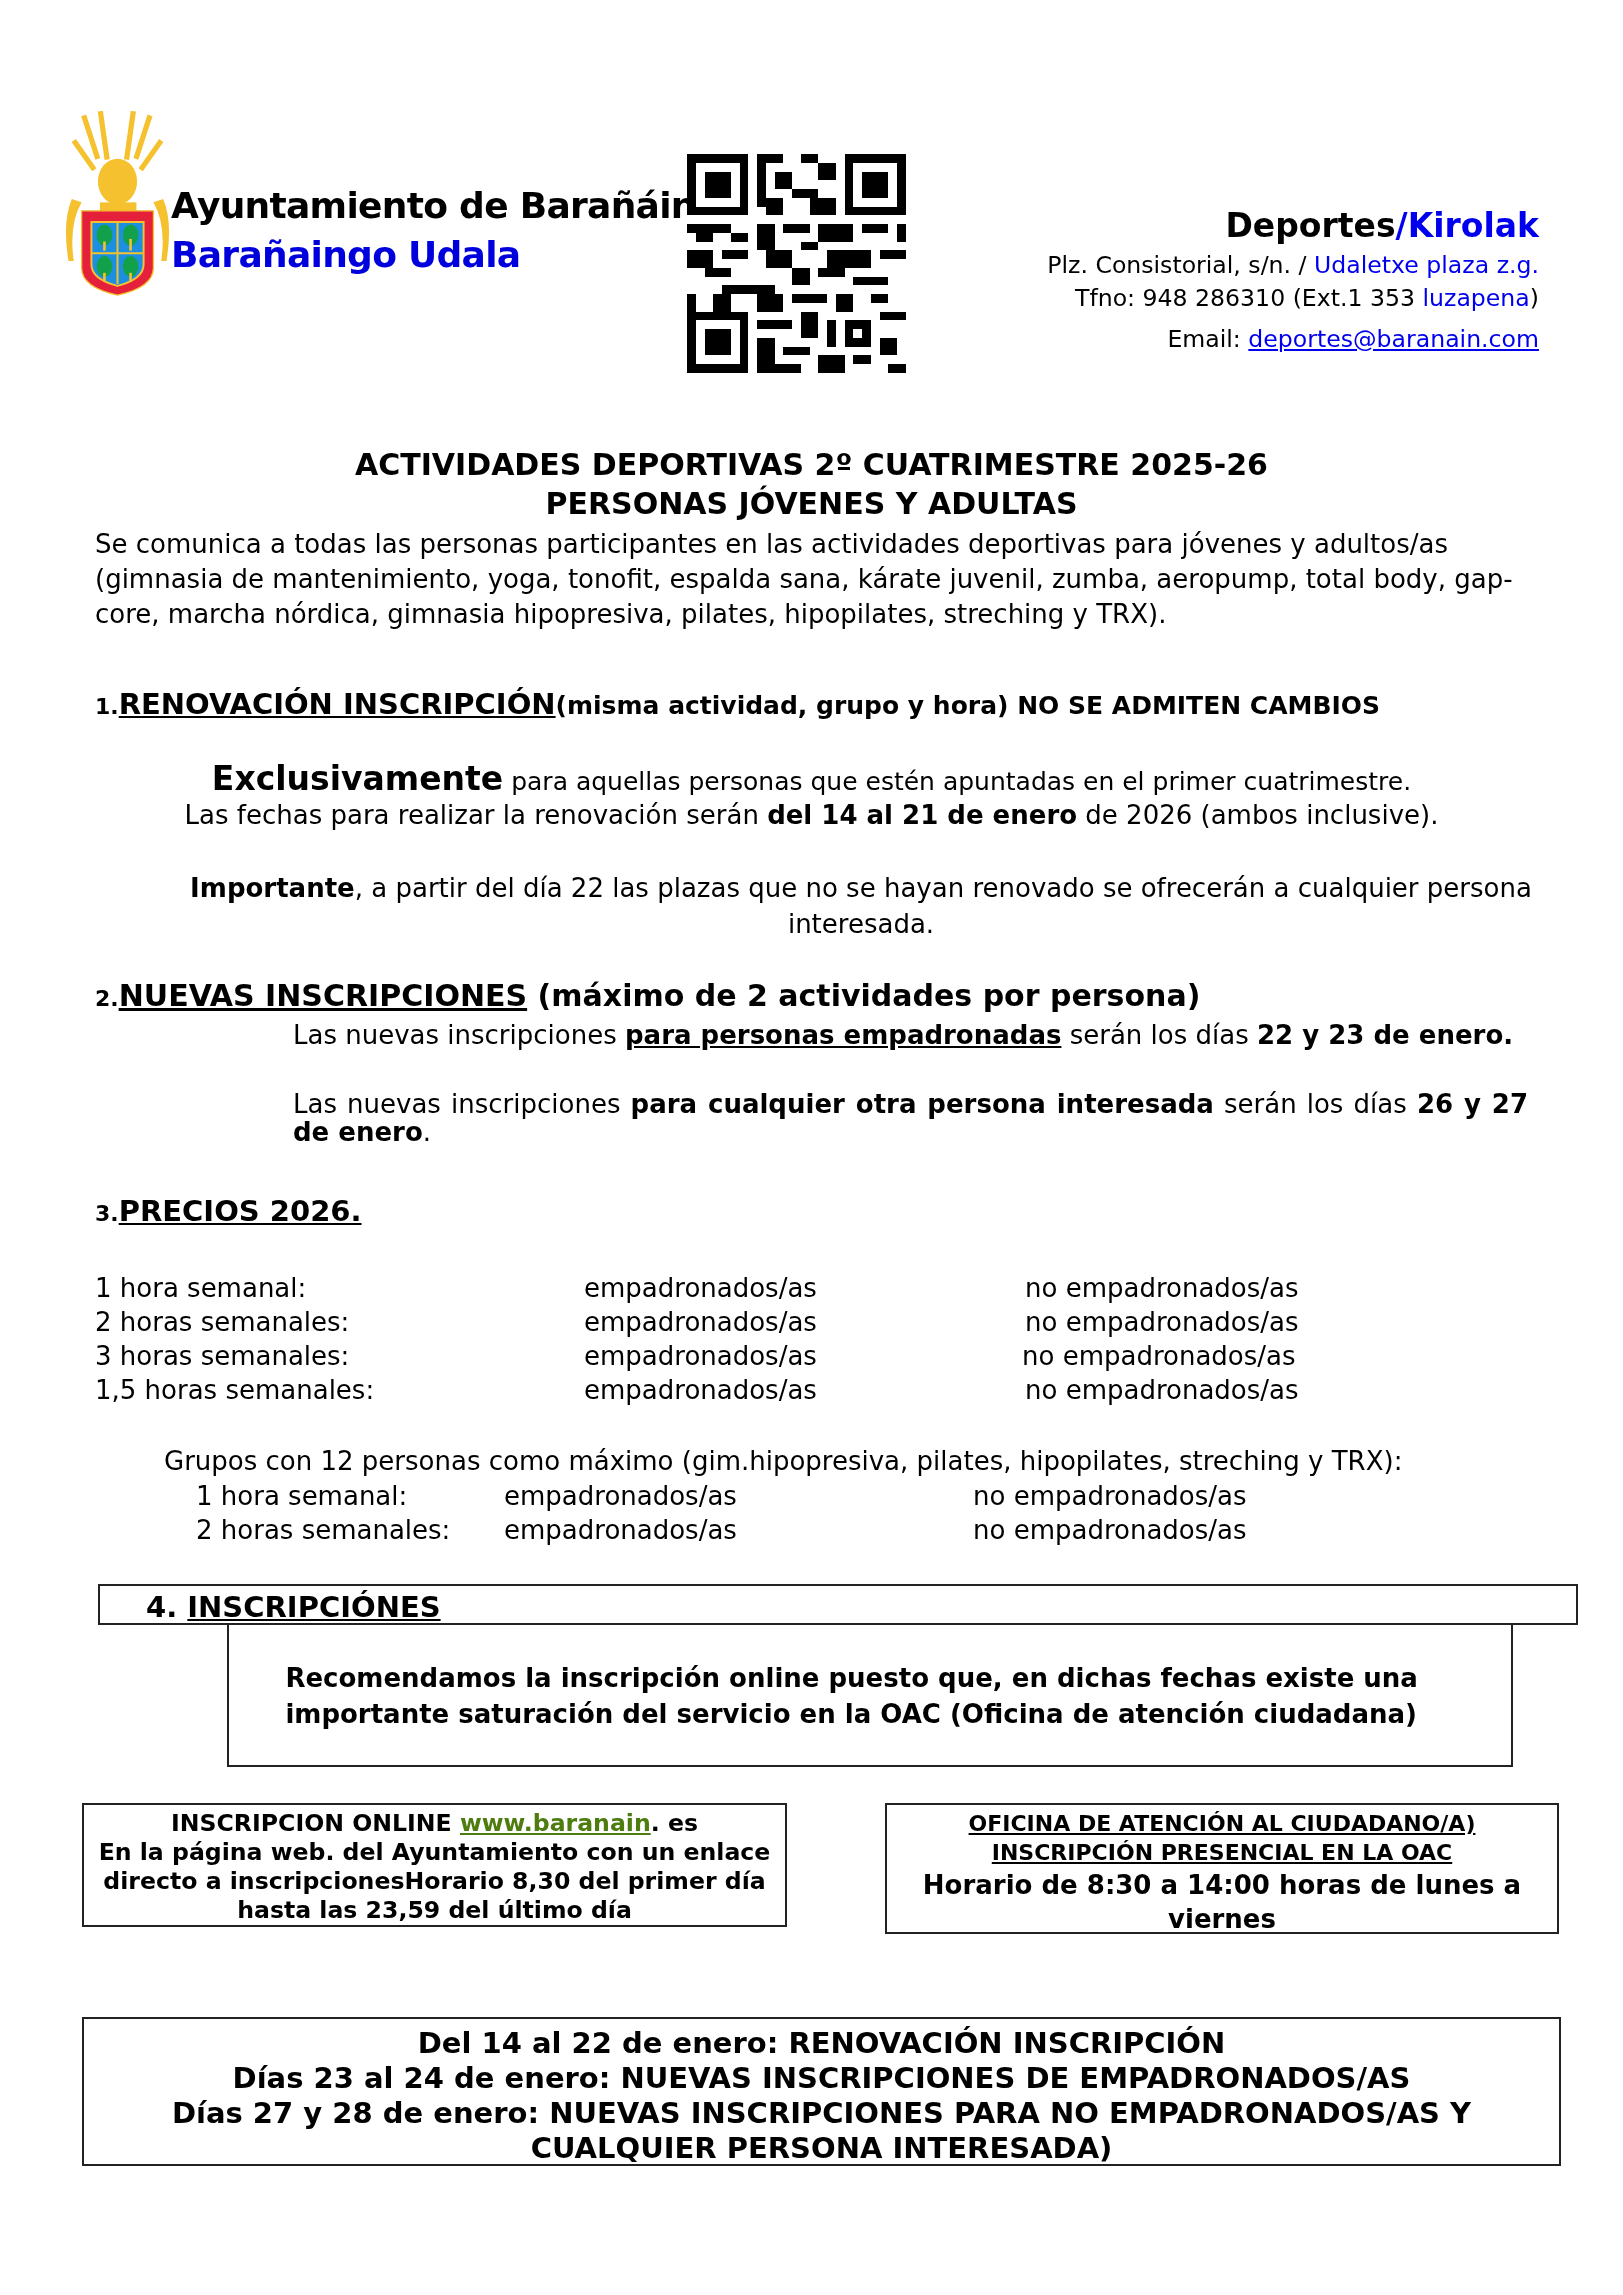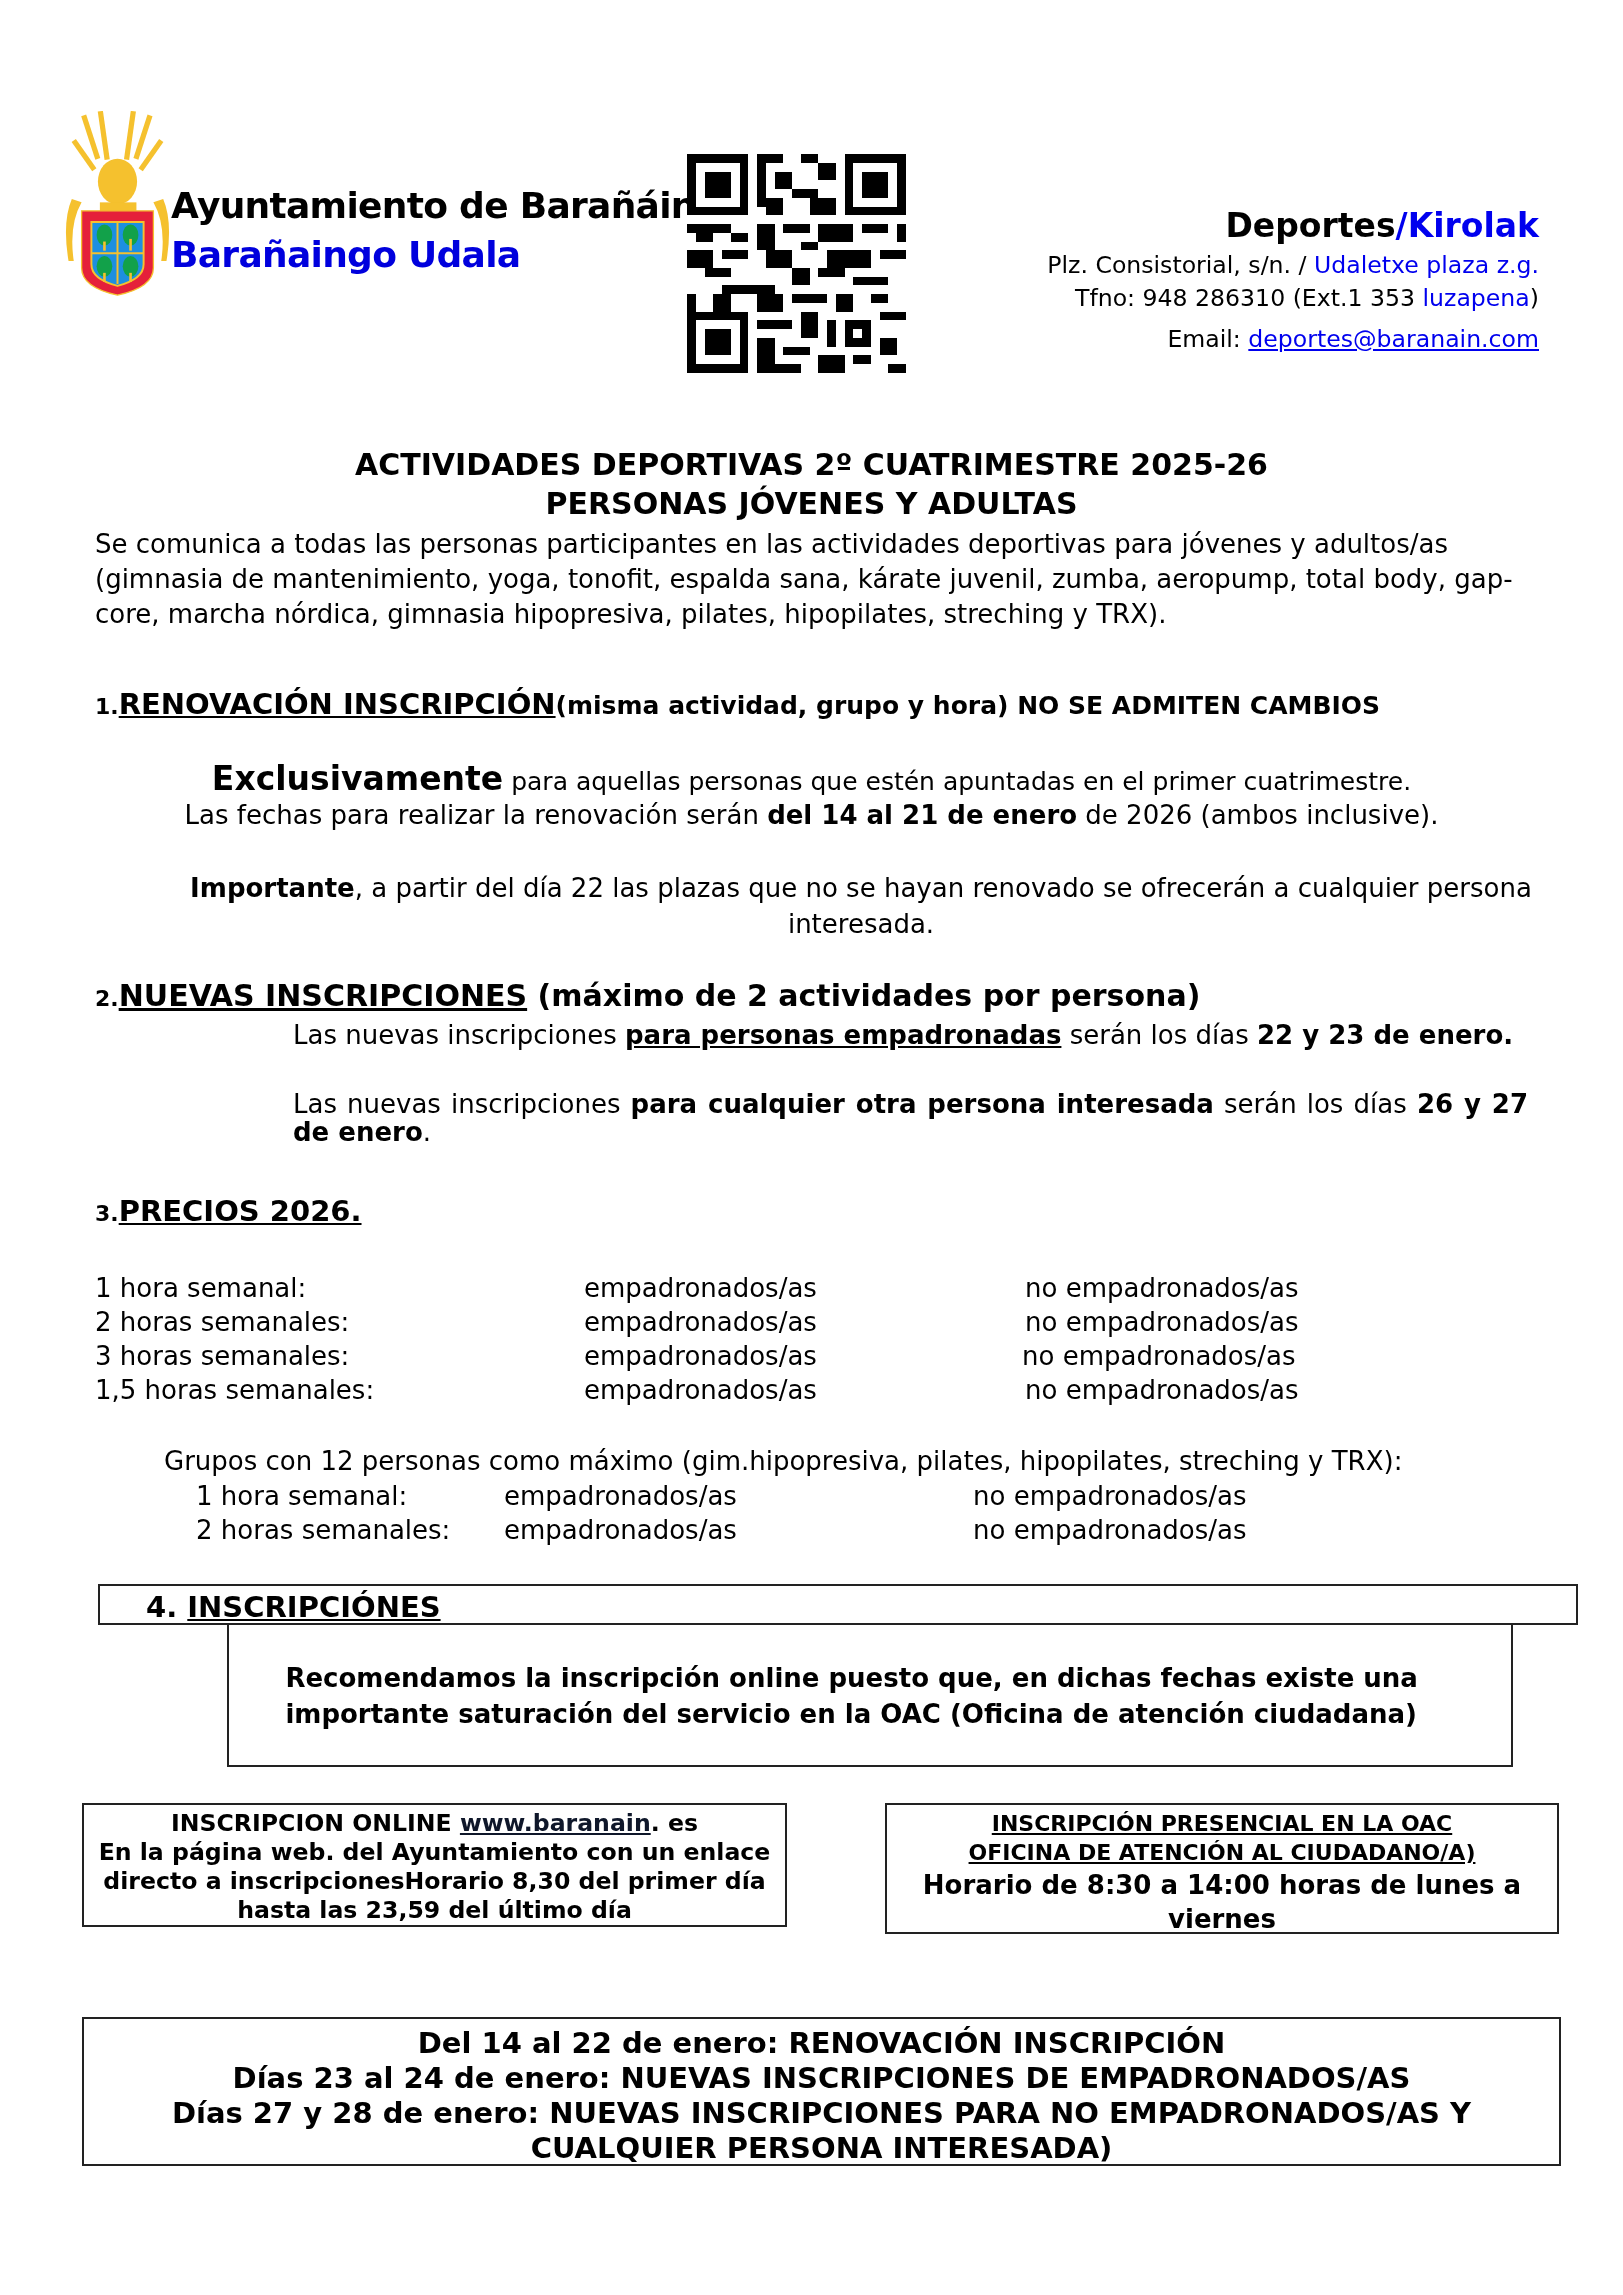--- a/index.html
+++ b/index.html
@@ -42,21 +42,21 @@
   .price-row span { position:absolute; white-space:nowrap; }
 
   
   #s4-bar { left:80px; top:1584px; width:1480px; height:41px; border:2px solid #222; box-sizing:border-box;margin-left:18px; }
   #s4-bar .ttl { position:absolute; left:46px; top:3.9px; font-size:29px; font-weight:bold; }
   #s4-rec { left:227px; top:1624px; width:1286px; height:143px; border:2px solid #222; border-top:none; box-sizing:border-box; }
   #s4-rec .txt { position:absolute; left:16.4px; top:36px; font-size:26px; font-weight:bold; line-height:36px; }
 
   #box-online { left:82px; top:1803px; width:705px; height:124px; border:2px solid #222; box-sizing:border-box;
                 text-align:center; font-size:23.6px; font-weight:bold; line-height:29px; padding-top:3.9px; }
-  #box-online a { color:#0f172a; text-decoration:underline; }
+  #box-online a { color:#4d7c0f; text-decoration:underline; }
   #box-oac { left:885px; top:1803px; width:674px; height:131px; border:2px solid #222; box-sizing:border-box;
              text-align:center; font-weight:bold; padding-top:3.9px; }
   #box-oac .h { font-size:22px; line-height:29.4px; text-decoration:underline; }
   #box-oac .t { font-size:26px; line-height:34px; }
 
   #box-summary { left:82px; top:2017px; width:1479px; height:149px; border:2px solid #222; box-sizing:border-box;
                  text-align:center; font-size:29px; font-weight:bold; line-height:35px; padding-top:6.5px; }
 </style>
 </head>
 <body>
@@ -262,22 +262,22 @@
 </div>
 
 <div id="box-online" class="abs">
   <div>
     <span>INSCRIPCION ONLINE </span><a>www.baranain</a><span>. es</span>
   </div>
   <div style="padding:0 13px;">En la página web. del Ayuntamiento con un enlace directo a inscripcionesHorario 8,30 del primer día hasta las 23,59 del último día</div>
 </div>
 
 <div id="box-oac" class="abs">
+  <div class="h">OFICINA DE ATENCIÓN AL CIUDADANO/A)</div>
   <div class="h">INSCRIPCIÓN PRESENCIAL EN LA OAC</div>
-  <div class="h">OFICINA DE ATENCIÓN AL CIUDADANO/A)</div>
   <div class="t" style="padding:0 13px;">Horario de 8:30 a 14:00 horas de lunes a viernes</div>
 </div>
 
 <div id="box-summary" class="abs">
   <div>Del 14 al 22 de enero:  RENOVACIÓN INSCRIPCIÓN</div>
   <div>Días 23 al 24 de enero: NUEVAS INSCRIPCIONES DE EMPADRONADOS/AS</div>
   <div style="padding:0 39px;">Días 27 y 28 de enero: NUEVAS INSCRIPCIONES PARA NO EMPADRONADOS/AS Y CUALQUIER PERSONA INTERESADA)</div>
 </div>
 
 

